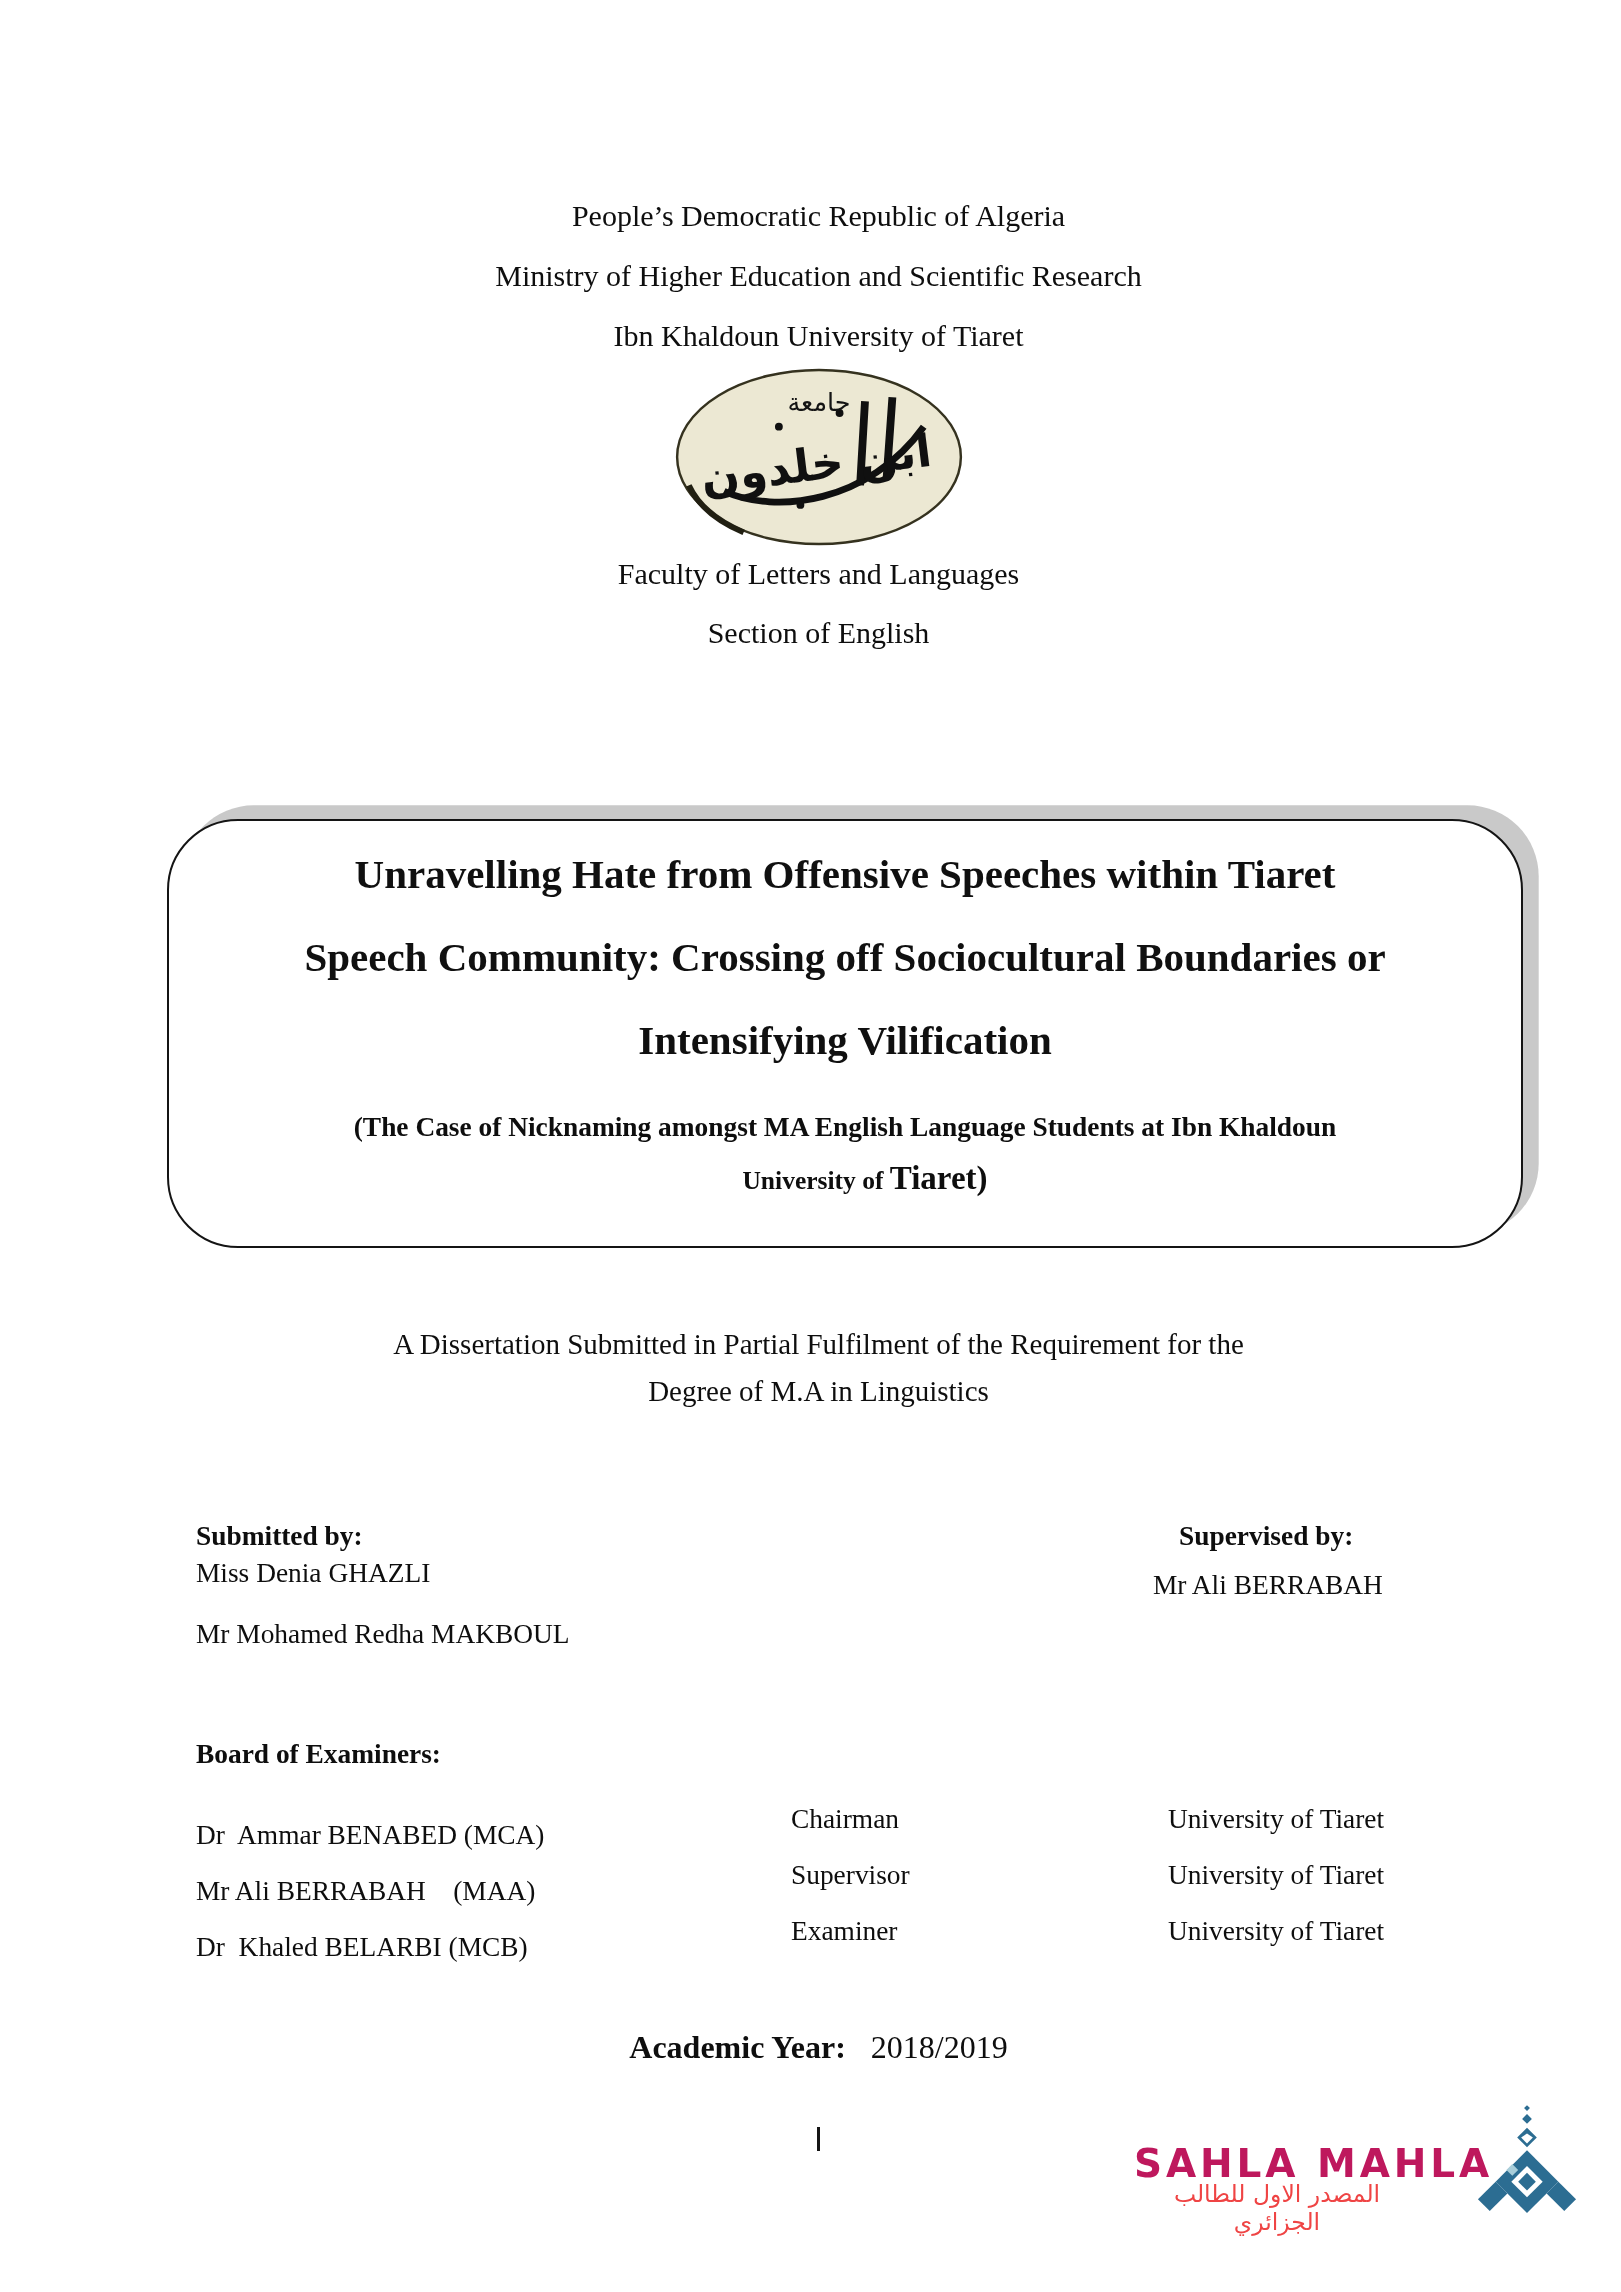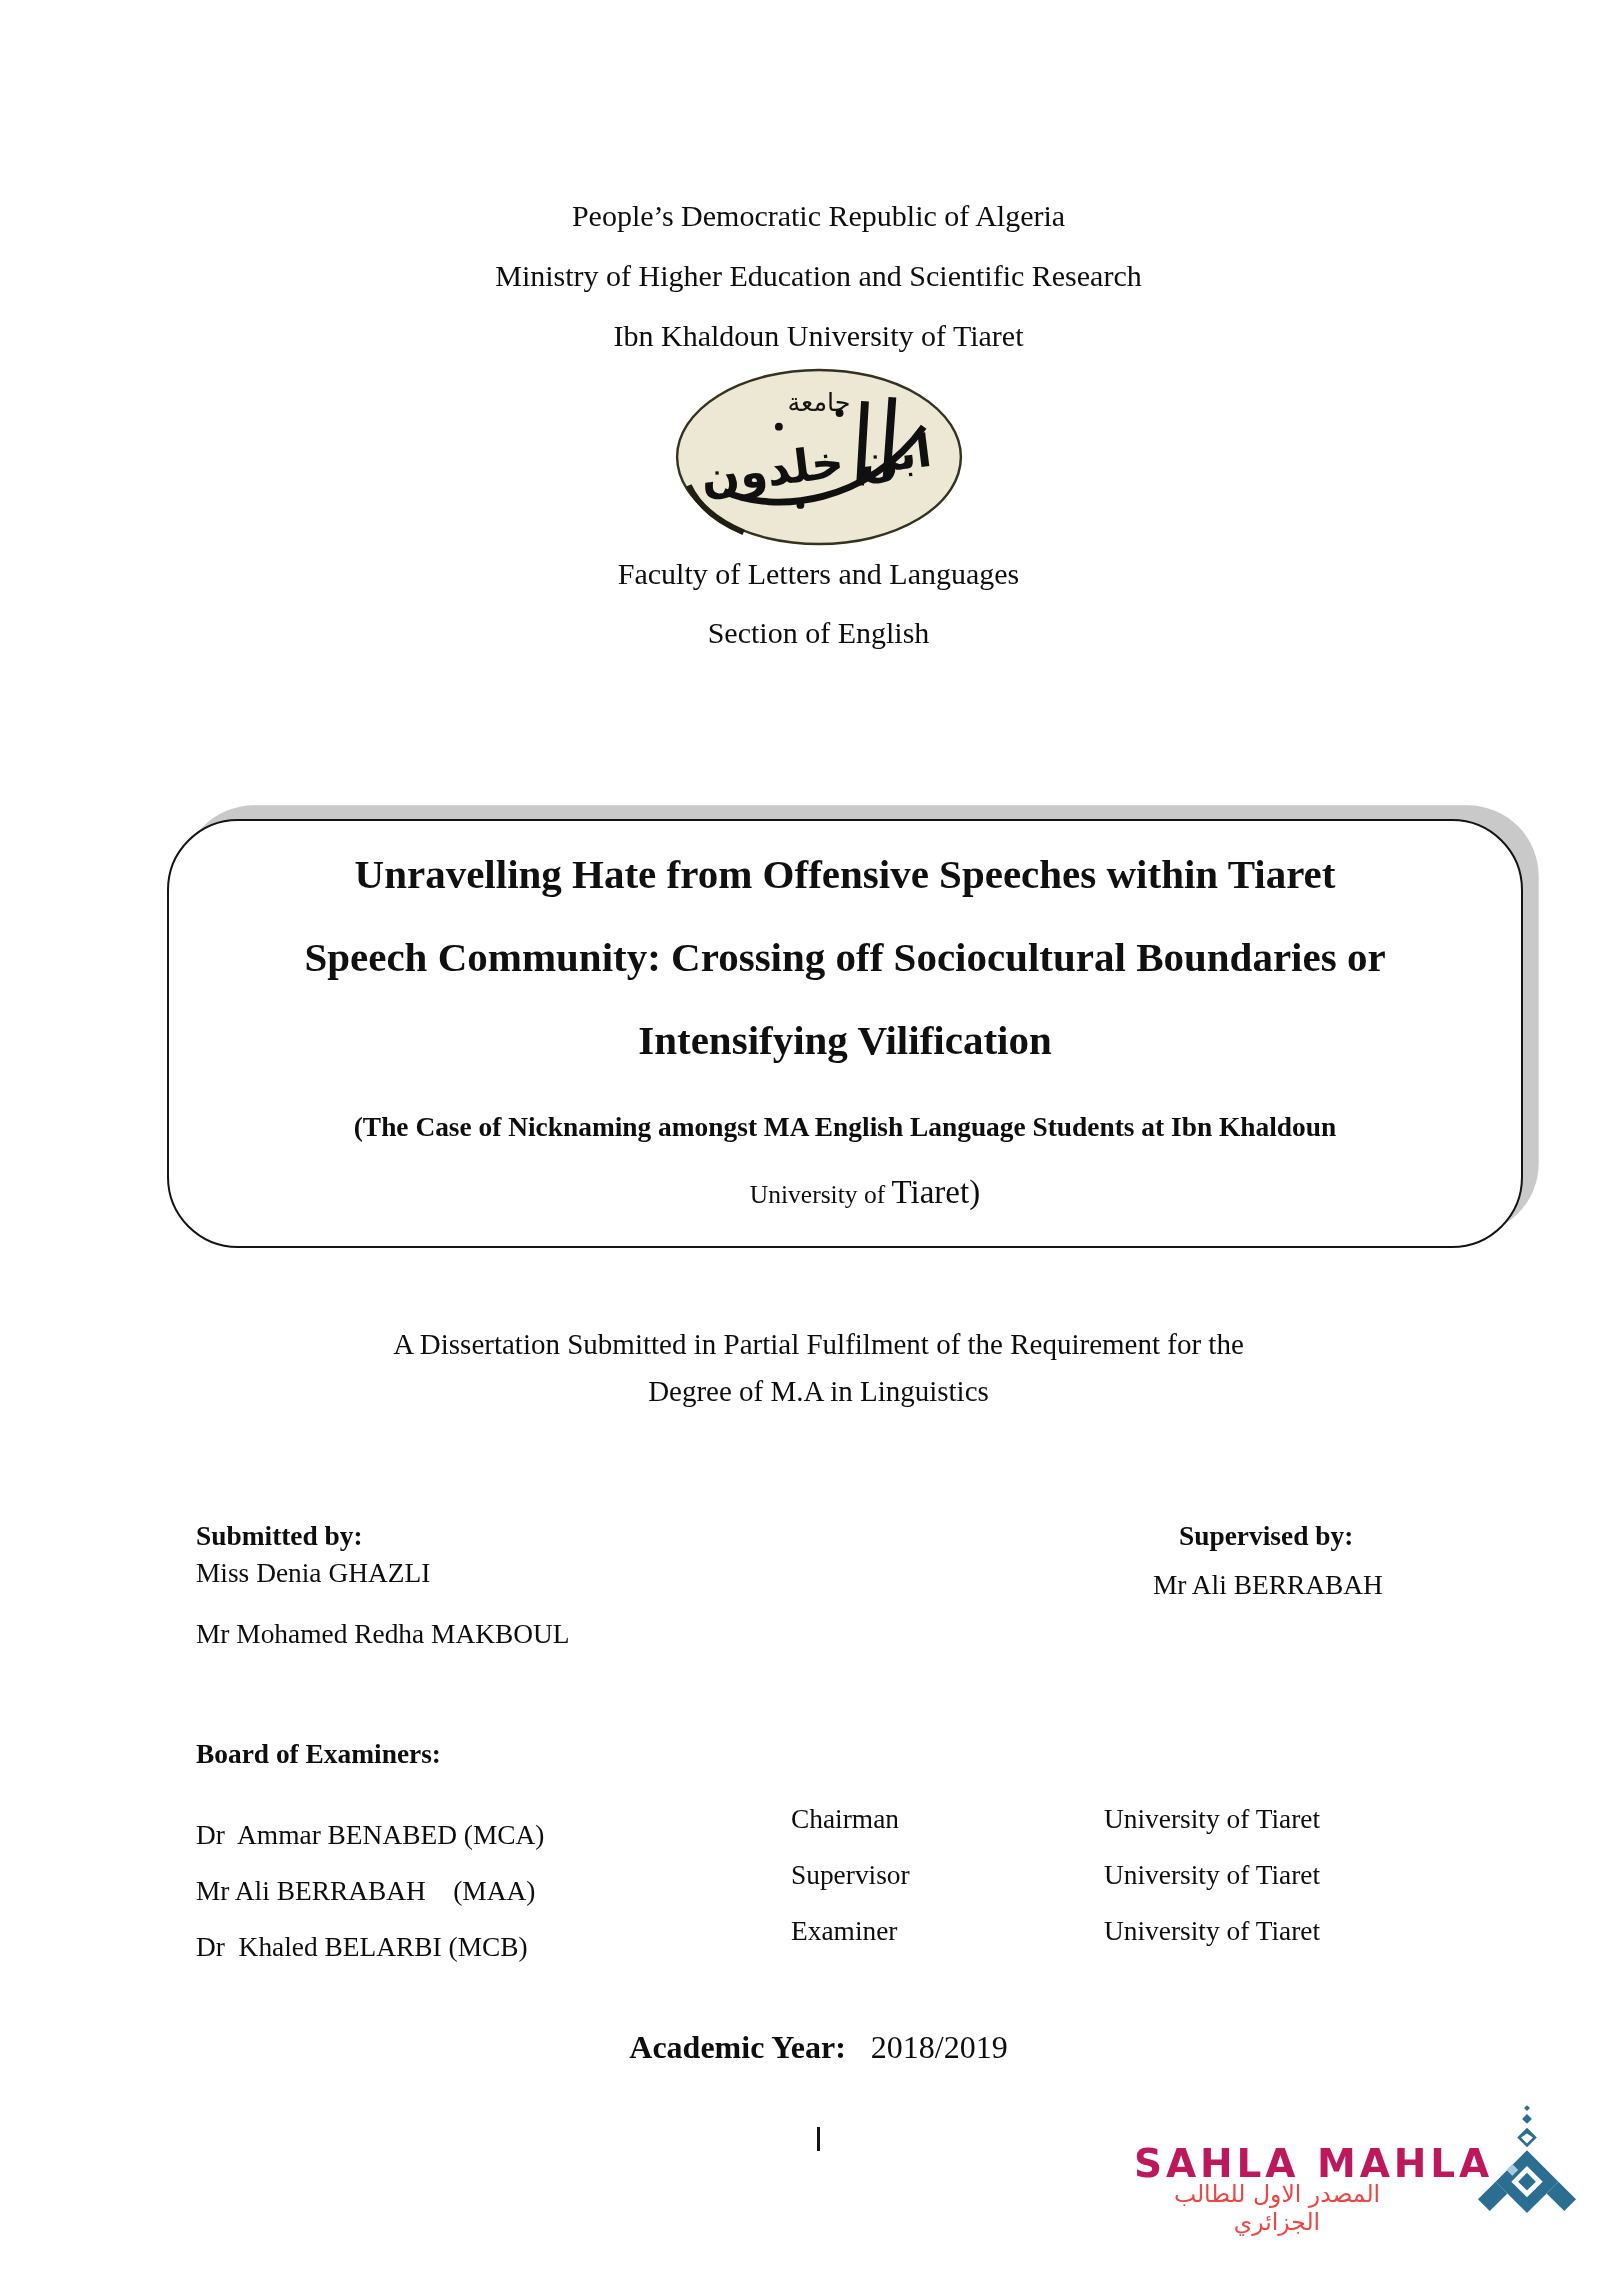--- a/index.html
+++ b/index.html
@@ -15,39 +15,39 @@
 
   .seal{left:673px;top:366px;}
 
   .title-box{
     left:167px;top:807px;width:1356px;height:429px;box-sizing:border-box;
     background:#ffffff;border:2.9px solid #141414;border-radius:71px;
     box-shadow:15.7px -13.7px 0 0 #c9c9c9;text-align:center;margin-top:12px;
   }
   .title-main{margin-top:11.8px;font-weight:bold;font-size:41px;line-height:83px;color:#101010;}
   .title-sub1{margin-top:20.6px;font-weight:bold;font-size:27.4px;line-height:51px;}
-  .title-sub2{font-weight:normal;font-size:25.5px;line-height:78px;padding-left:40px;}
+  .title-sub2{font-weight:bold;font-size:25.5px;line-height:50px;padding-left:40px;}
   .sub-large{font-size:33px;}
 
   .statement{top:1321px;font-size:29px;line-height:47px;}
 
   .b{font-weight:bold;}
   .keep-space{white-space:pre;}
   .txt28{font-size:27.4px;line-height:33px;}
 
   .submitted-label{left:196px;top:1520px;}
   .submitted-1{left:196px;top:1557px;}
   .submitted-2{left:196px;top:1618px;}
   .supervised-label{left:1179px;top:1520px;}
   .supervisor-name{left:1153px;top:1569px;}
 
   .board-label{left:196px;top:1738px;}
   .ex-name{left:196px;margin-top:16px;}
   .ex-role{left:791px;}
-  .ex-affil{left:1104px;}
+  .ex-affil{left:1168px;}
   .ex-r1{top:1803px;} .ex-r2{top:1859px;} .ex-r3{top:1915px;}
 
   .academic{top:2029px;font-size:32px;}
   .academic .val{margin-left:25px;font-weight:normal;}
 
   .pageno{top:2127px;}
   .pageno span{
     display:inline-block;width:3.9px;height:23.5px;background:#151515;
     color:transparent;overflow:hidden;
   }

